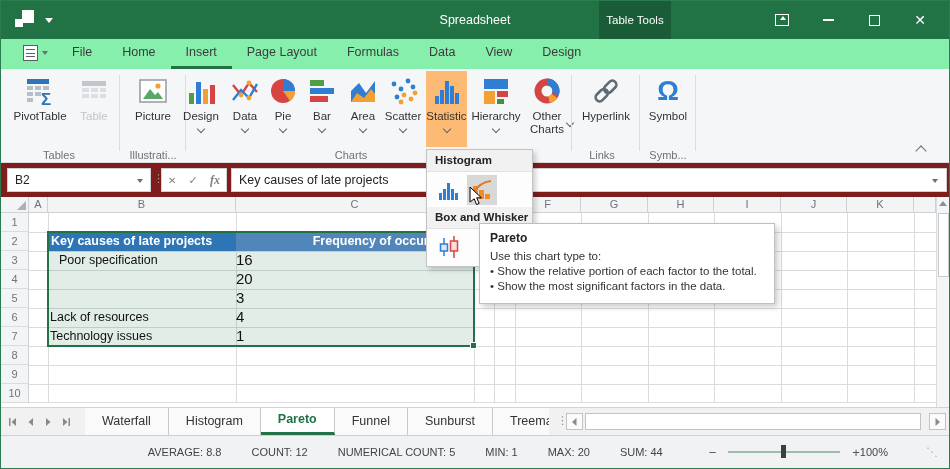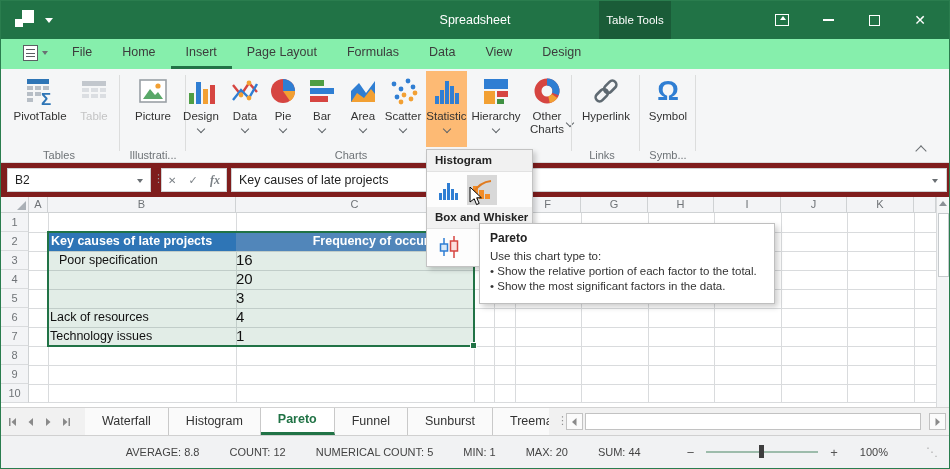--- a/index.html
+++ b/index.html
@@ -100,21 +100,21 @@
   .hsarrow { position:absolute; top:5px; width:17px; height:17px; background:#fbfbfb; border:1px solid #c2c2c2; display:flex; align-items:center; justify-content:center; }
   .hstrack { position:absolute; left:584px; top:5px; width:336px; height:17px; background:#fff; border:1px solid #c2c2c2; }
 
   
   .statusbar { position:absolute; left:0; top:434px; width:100%; height:33px; background:#f1f2f3; border-top:1px solid #d0d0d0; display:flex; align-items:center; justify-content:flex-end; padding-right:10px; font-size:11px; color:#444; }
   .stat { margin-left:30px; }
   .zminus { margin-left:46px; color:#555; font-size:13px; }
   .ztrack { margin-left:12px; width:112px; height:2px; background:#9dbcab; position:relative; }
   .zthumb { position:absolute; left:53px; top:-6px; width:5px; height:13px; background:#3e3e3e; }
   .zplus { margin-left:12px; color:#555; font-size:13px; }
-  .zlabel { margin-left:22px; }
+  .zlabel { }
   .grip { margin-left:38px; color:#b3b3b3; font-size:12px; letter-spacing:1px; }
 </style>
 </head>
 <body>
 
 <div class="window">
 
   <div class="titlebar">
     <div class="logo">
         <i class="sq1"></i>

